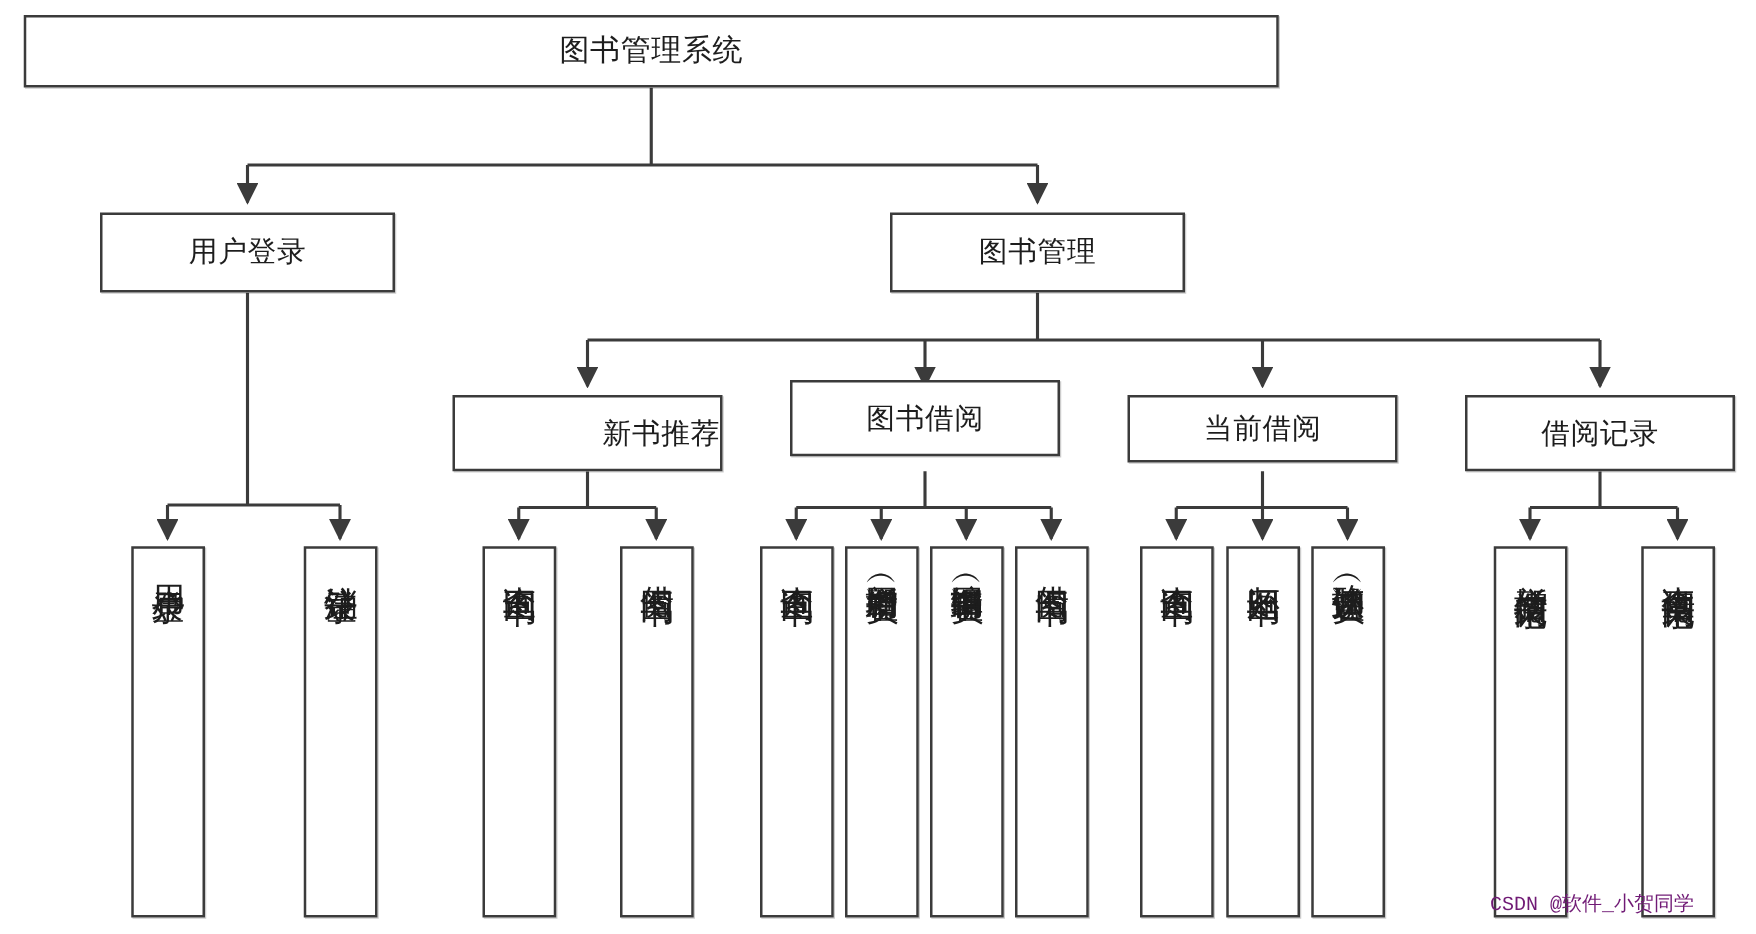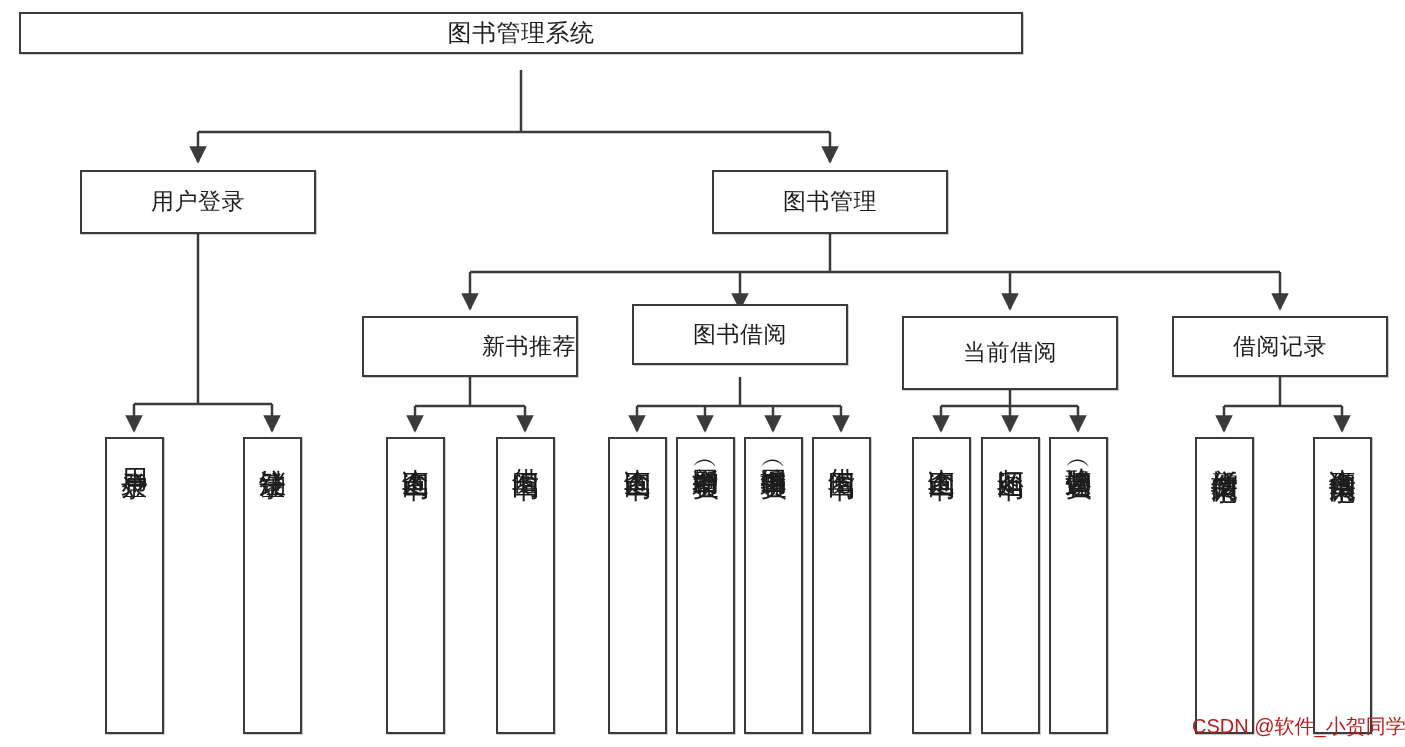--- a/index.html
+++ b/index.html
@@ -57,24 +57,24 @@
     line-height: 1.12;
     letter-spacing: 2px;
     white-space: normal;
   }
   .node.leaf.tight .node-label {
     font-size: 26px;
     letter-spacing: 1px;
   }
   .watermark {
     position: absolute;
-    color: #b91c1c;
-    font-size: 20px;
+    color: #701a75;
+    font-size: 16px;
     white-space: nowrap;
-    font-family: Liberation Sans, sans-serif;
+    font-family: Liberation Mono, monospace;
   }
 </style>
 </head>
 <body>
 
 <div id="canvas">
 
   <svg class="edges" viewBox="0 0 1405 747">
     <defs>
       <marker id="arrow" viewBox="0 0 10 10" refX="9" refY="5" markerWidth="7" markerHeight="7" orient="auto-start-reverse">
@@ -118,38 +118,38 @@
       <path d="M 1010 406 L 1010 431" marker-end="url(#arrow)"></path>
       <path d="M 1078 406 L 1078 431" marker-end="url(#arrow)"></path>
 
       <path d="M 1280 377 L 1280 406"></path>
       <path d="M 1224 406 L 1342 406"></path>
       <path d="M 1224 406 L 1224 431" marker-end="url(#arrow)"></path>
       <path d="M 1342 406 L 1342 431" marker-end="url(#arrow)"></path>
     </g>
   </svg>
 
-  <div class="node root horizontal" style="left:19px; top:12px; width:1004px; height:42px;">
+  <div class="node root horizontal" style="left:19px; top:12px; width:1004px; height:58px;">
     <span class="node-label">图书管理系统</span>
   </div>
 
   <div class="node horizontal" style="left:80px; top:170px; width:236px; height:64px;">
     <span class="node-label">用户登录</span>
   </div>
   <div class="node horizontal" style="left:712px; top:170px; width:236px; height:64px;">
     <span class="node-label">图书管理</span>
   </div>
 
   <div class="node horizontal" style="left:362px; top:316px; width:216px; height:61px;justify-content:flex-end;">
     <span class="node-label">新书推荐</span>
   </div>
   <div class="node horizontal" style="left:632px; top:304px; width:216px; height:61px;">
     <span class="node-label">图书借阅</span>
   </div>
-  <div class="node horizontal" style="left:902px; top:316px; width:216px; height:74px;">
+  <div class="node horizontal" style="left:902px; top:316px; width:216px; height:54px;">
     <span class="node-label">当前借阅</span>
   </div>
   <div class="node horizontal" style="left:1172px; top:316px; width:216px; height:61px;">
     <span class="node-label">借阅记录</span>
   </div>
 
   <div class="node leaf" style="left:105px; top:437px; width:59px; height:297px;">
     <span class="node-label">用户登录</span>
   </div>
   <div class="node leaf" style="left:243px; top:437px; width:59px; height:297px;">

